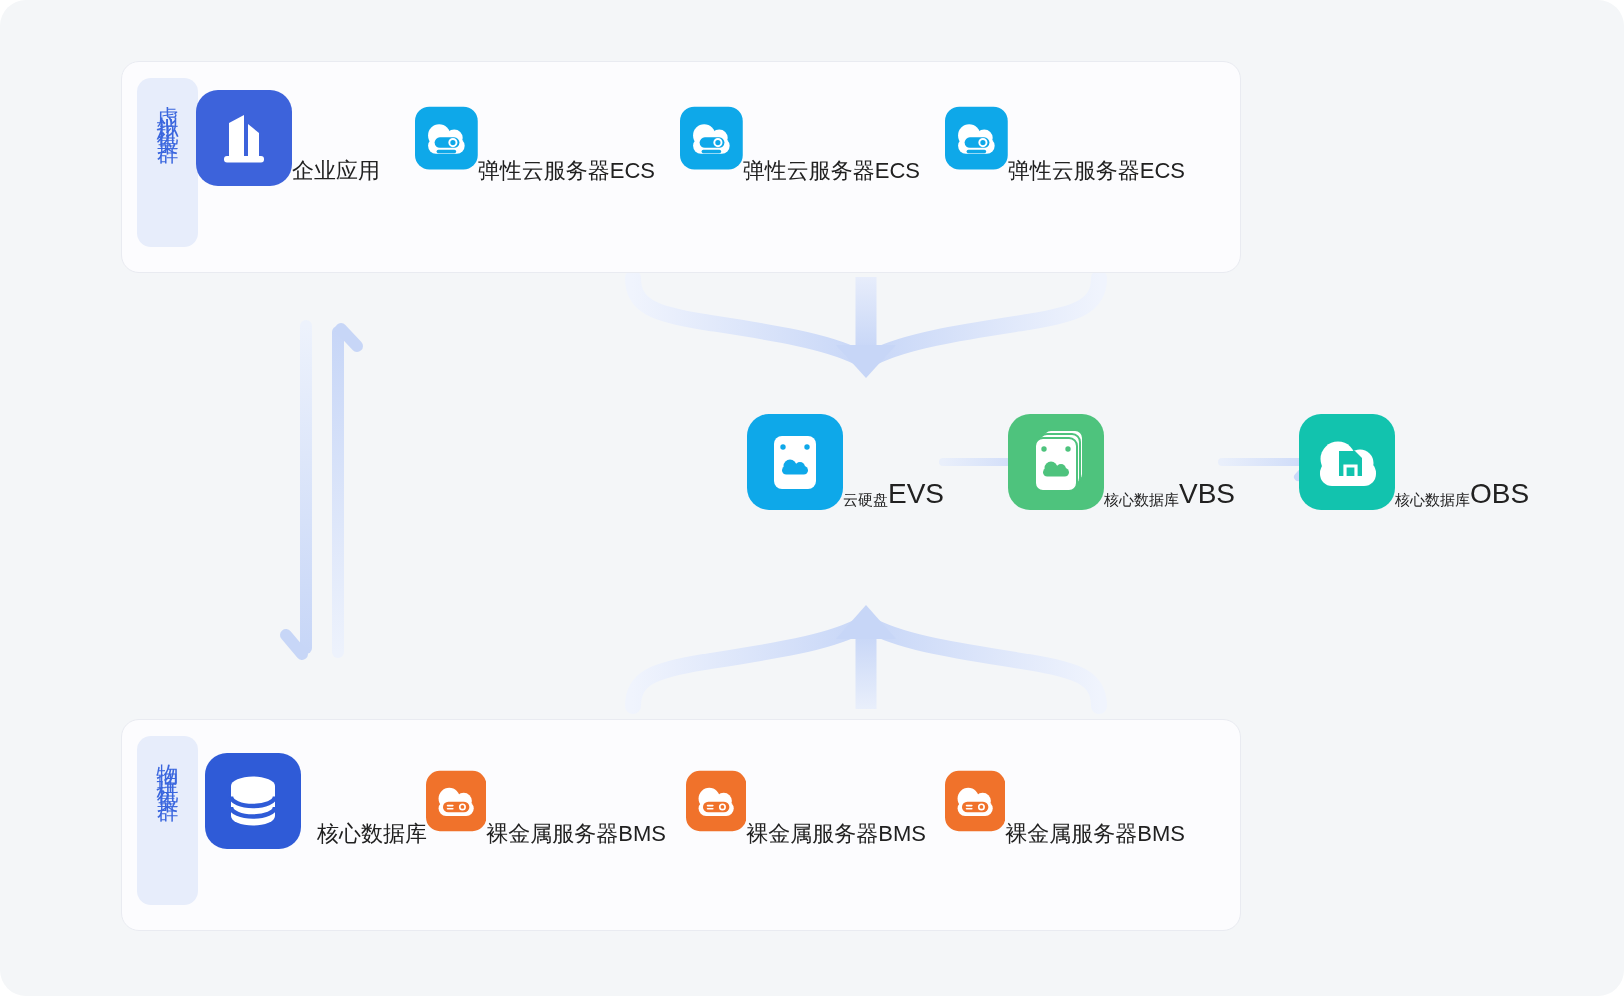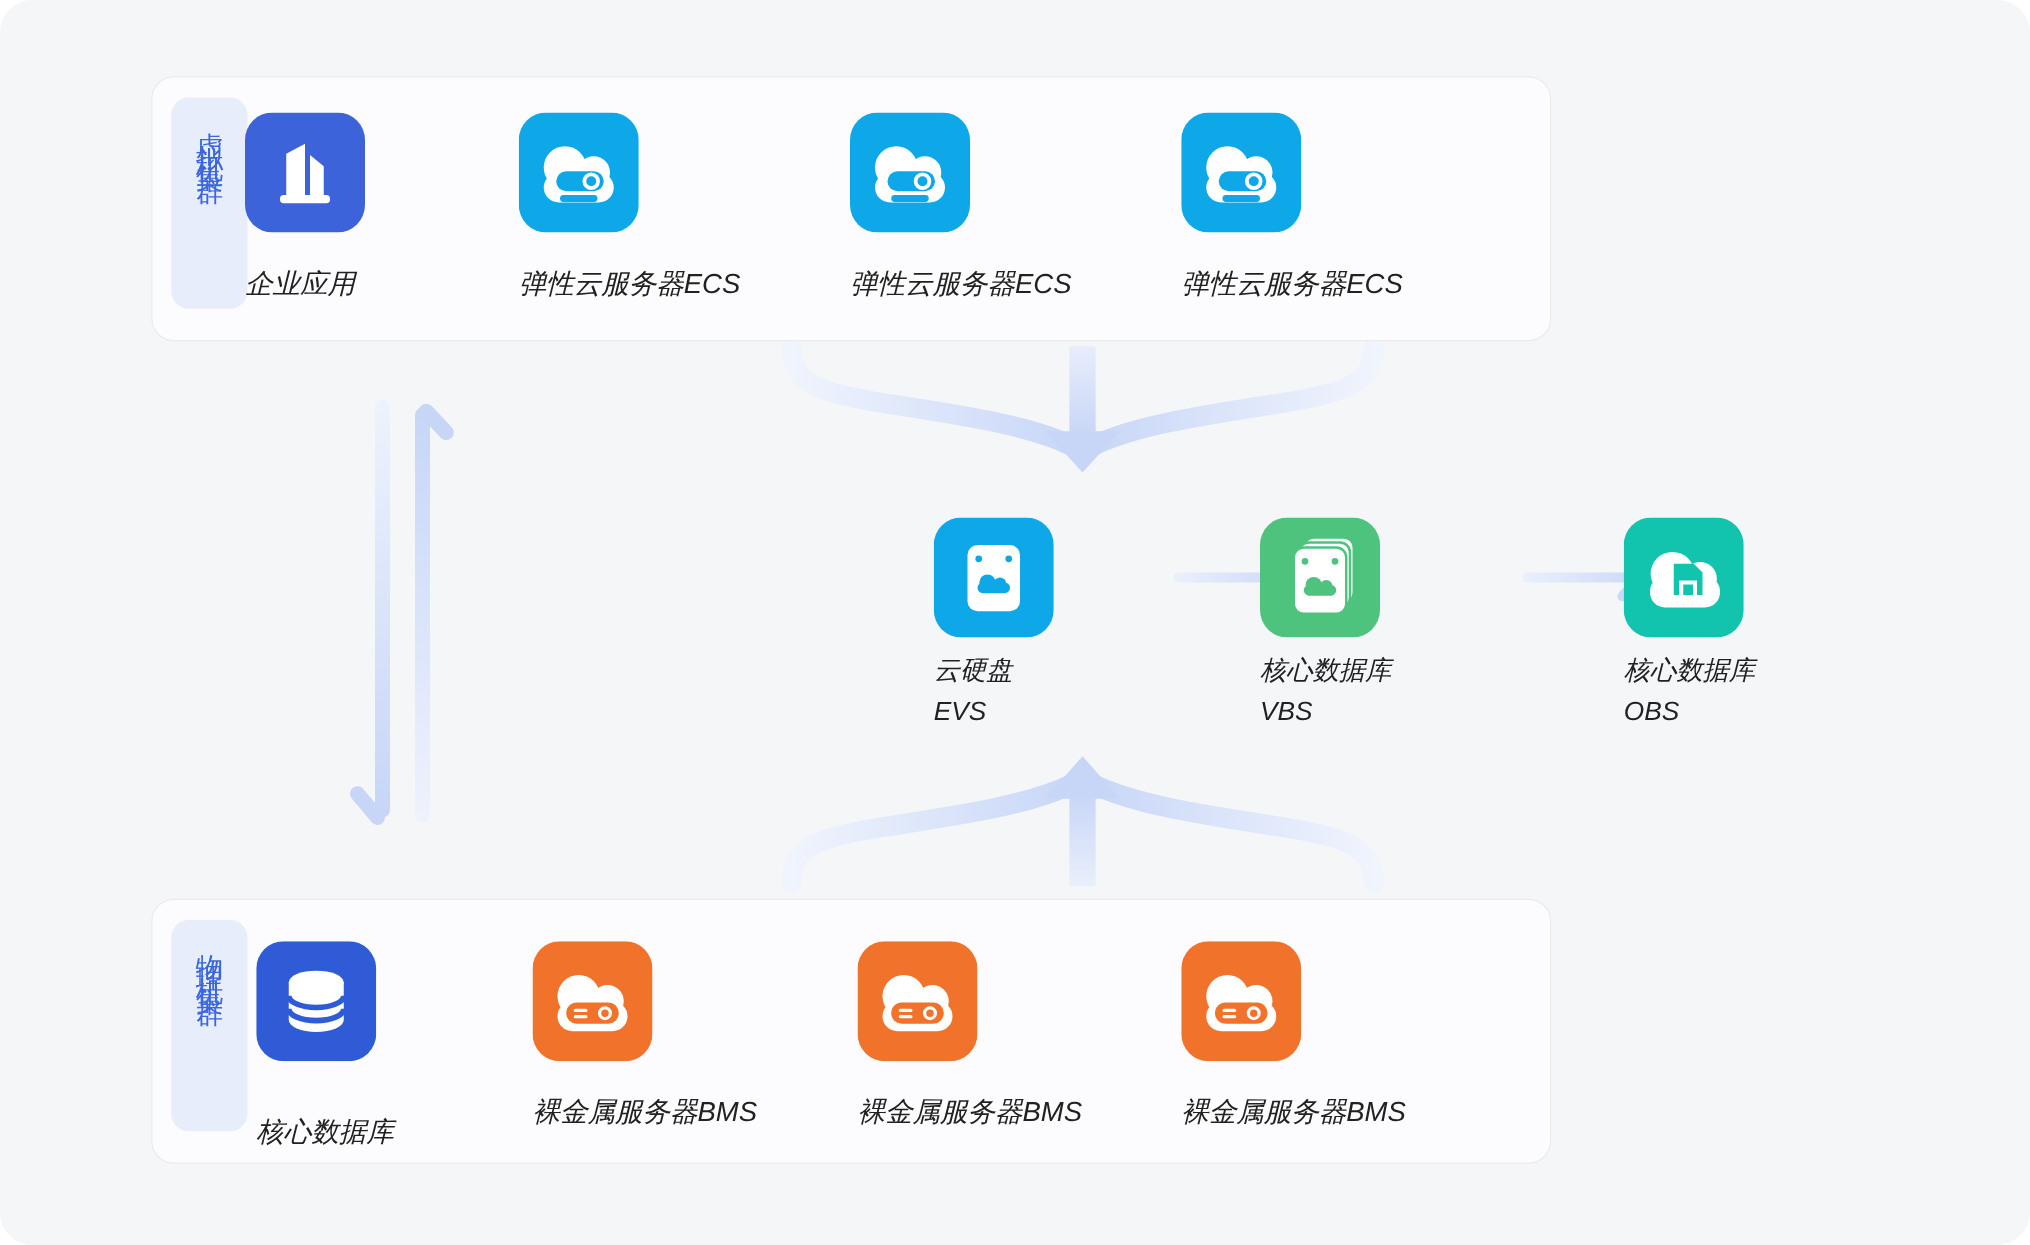--- a/index.html
+++ b/index.html
@@ -6,25 +6,25 @@
   .canvas{position:relative;width:1624px;height:996px;background:var(--canvas-bg,#F4F6F8);border-radius:26px;overflow:hidden;}
   .connector-layer{position:absolute;left:0;top:0;width:1624px;height:996px;z-index:1;pointer-events:none;}
   .panel{position:absolute;left:121px;width:1120px;height:212px;background:var(--panel-bg,#FCFCFE);
          border:1.5px solid var(--panel-border,#E9EBF1);border-radius:18px;box-sizing:border-box;z-index:2;}
   .panel.top{top:61px;}
   .panel.bottom{top:719px;}
   .pill{position:absolute;left:15px;top:16px;width:61px;height:169px;background:var(--pill-bg,#E7EDFB);
         border-radius:14px;display:flex;justify-content:center;box-sizing:border-box;padding-top:10px;}
   .pill-text{writing-mode:vertical-lr;text-orientation:upright;letter-spacing:0.42em;
              font-size:22px;color:var(--pill-text,#3A66DE);line-height:1;}
-  .node{position:absolute;width:240px;display:flex;flex-direction:column;align-items:flex-start;z-index:3;font-style:italic;}
+  .node{position:absolute;width:240px;display:flex;flex-direction:row;align-items:flex-end;z-index:3;}
   .node svg{display:block;}
   .node-label{margin-top:26px;font-size:22px;color:var(--label-text,#212121);white-space:nowrap;}
-  .svc-name{margin-top:12px;font-size:21px;color:var(--label-text,#212121);white-space:nowrap;}
-  .svc-code{margin-top:8px;font-size:21px;color:var(--label-text,#212121);white-space:nowrap;}
+  .svc-name{margin-top:12px;font-size:15px;color:var(--label-text,#212121);white-space:nowrap;}
+  .svc-code{margin-top:8px;font-size:28px;color:var(--label-text,#212121);white-space:nowrap;}
   
   .fill-enterprise{fill:var(--enterprise,#3D63DB);} .fill-ecs{fill:var(--ecs,#0EA8E9);}
   .fill-vbs{fill:var(--vbs,#4EC37D);} .fill-obs{fill:var(--obs,#12C3AE);}
   .fill-bms{fill:var(--bms,#F0722B);} .fill-db{fill:var(--db,#2F5BD7);}
   .stroke-vbs{stroke:var(--vbs,#4EC37D);} .stroke-db{stroke:var(--db,#2F5BD7);}
 </style>
 </head>
 <body>
 
 <div class="canvas">

